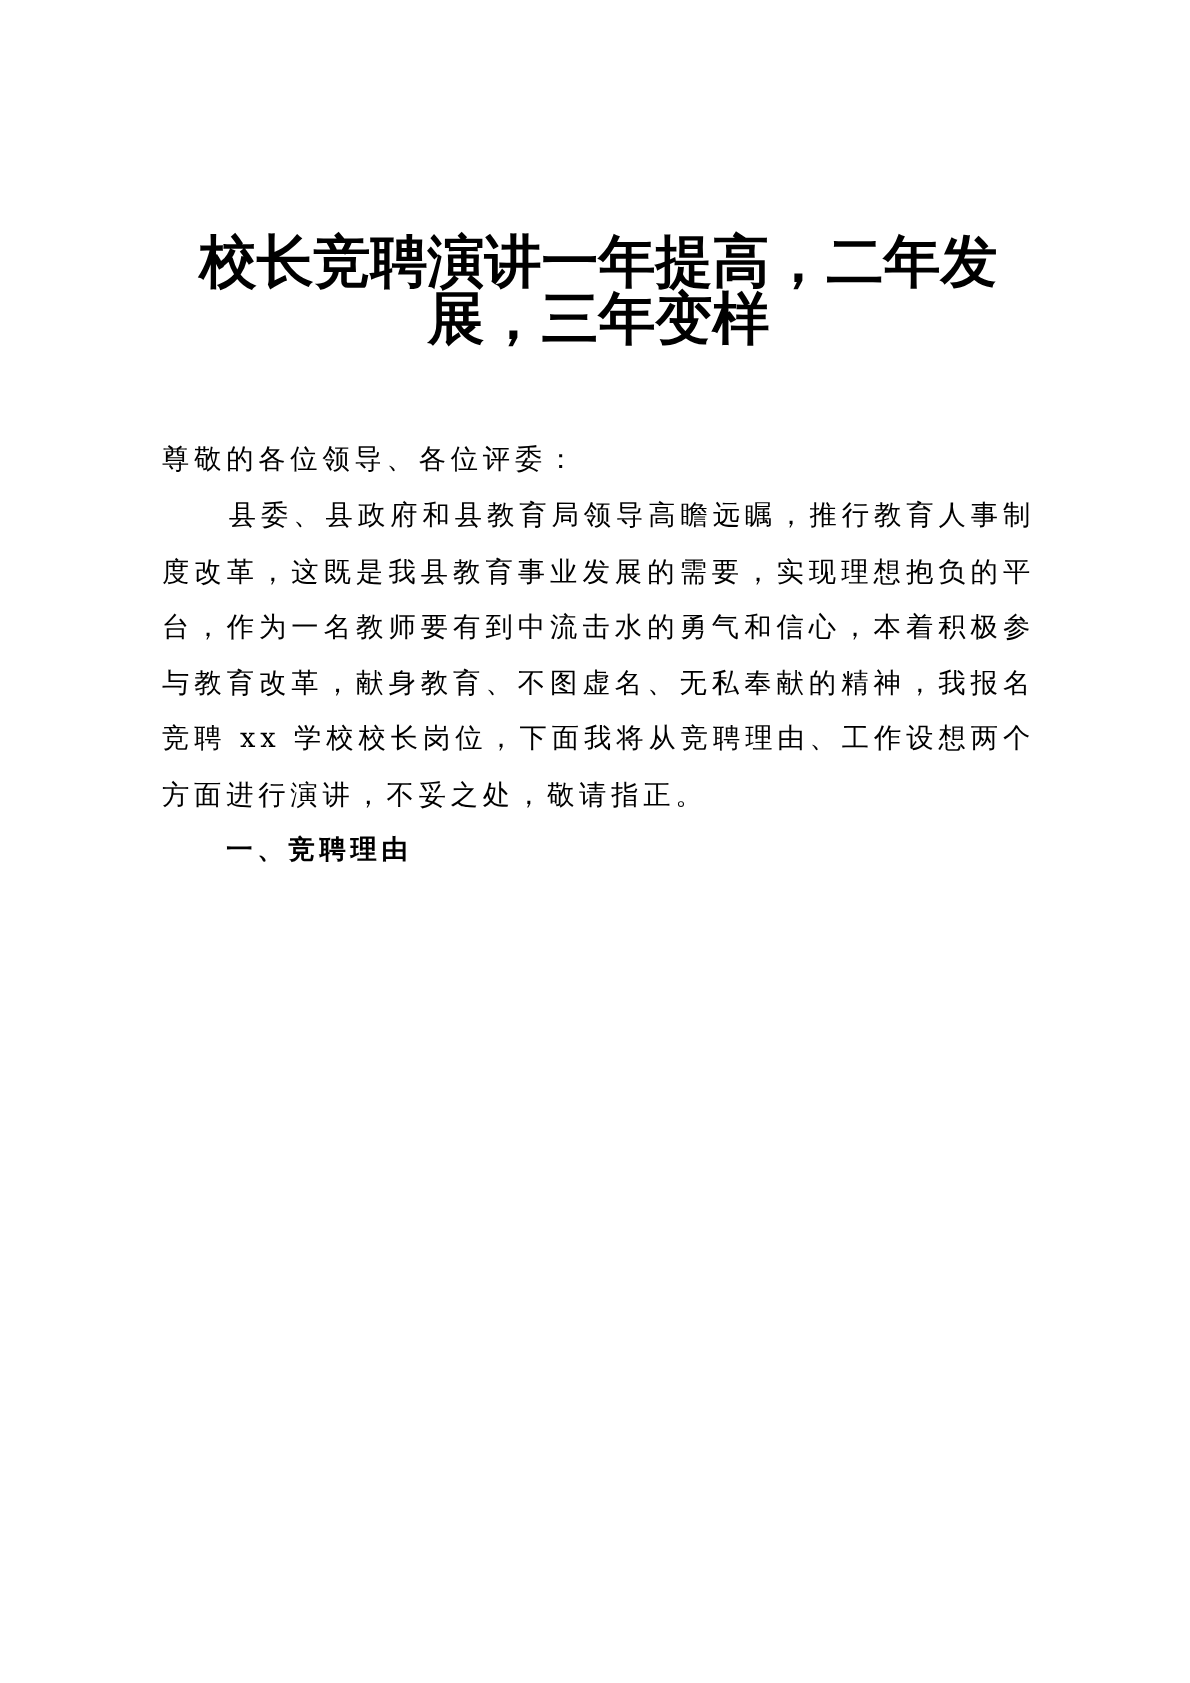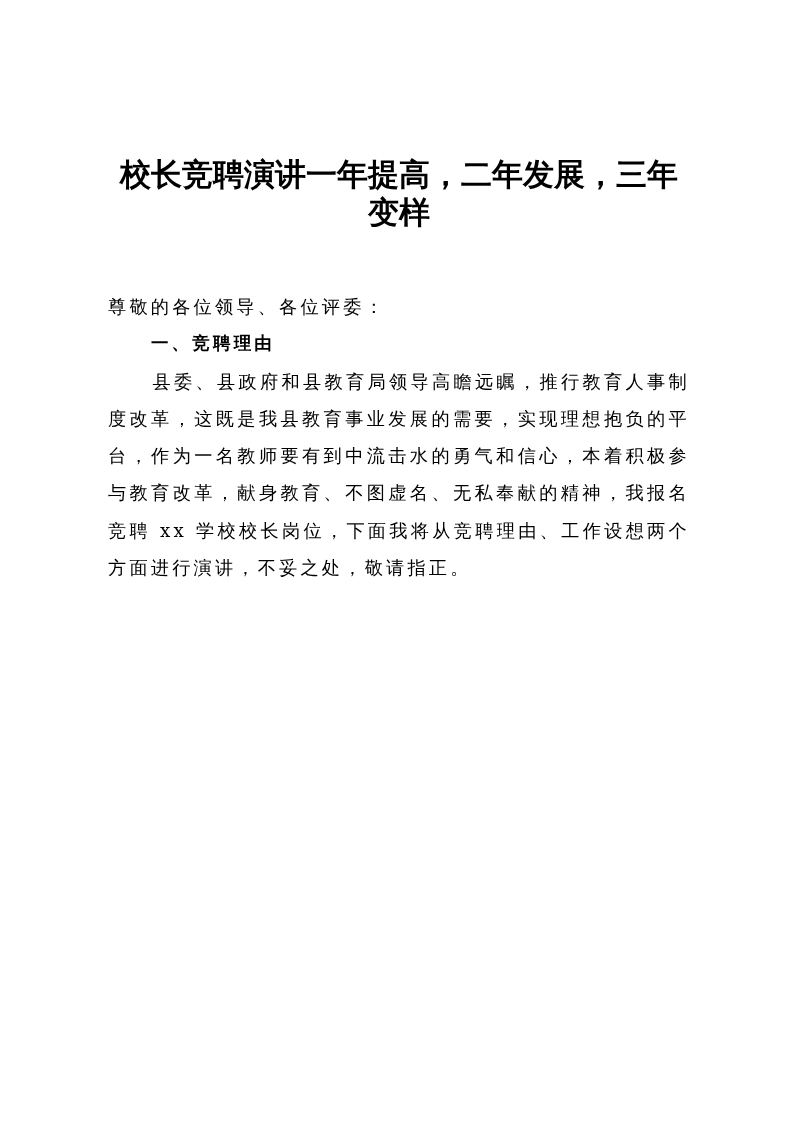--- a/index.html
+++ b/index.html
@@ -22,21 +22,21 @@
       width: 582px;
     }
     .title {
       position: absolute;
       left: 0;
       top: 156px;
       width: 582px;
       text-align: center;
       font-family: Liberation Sans, sans-serif;
       font-weight: bold;
-      font-size: 31px;
+      font-size: 38px;
       line-height: 38px;
       letter-spacing: 0px;
       margin: 0;
     }
     .body {
       position: absolute;
       left: 0;
       top: 288px;
       width: 582px;
       font-size: 18.2px;
@@ -62,16 +62,16 @@
     }
   </style>
 </head>
 <body>
 
 <div class="page">
   <h1 class="title">校长竞聘演讲一年提高，二年发展，三年变样</h1>
 
   <div class="body">
     <p class="salutation">尊敬的各位领导、各位评委：</p>
+    <p class="indent">县委、县政府和县教育局领导高瞻远瞩，推行教育人事制度改革，这既是我县教育事业发展的需要，实现理想抱负的平台，作为一名教师要有到中流击水的勇气和信心，本着积极参与教育改革，献身教育、不图虚名、无私奉献的精神，我报名竞聘 xx 学校校长岗位，下面我将从竞聘理由、工作设想两个方面进行演讲，不妥之处，敬请指正。</p>
     <p class="indent heading">一、竞聘理由</p>
-    <p class="indent">县委、县政府和县教育局领导高瞻远瞩，推行教育人事制度改革，这既是我县教育事业发展的需要，实现理想抱负的平台，作为一名教师要有到中流击水的勇气和信心，本着积极参与教育改革，献身教育、不图虚名、无私奉献的精神，我报名竞聘 xx 学校校长岗位，下面我将从竞聘理由、工作设想两个方面进行演讲，不妥之处，敬请指正。</p>
   </div>
 </div>
 
 </body></html>

